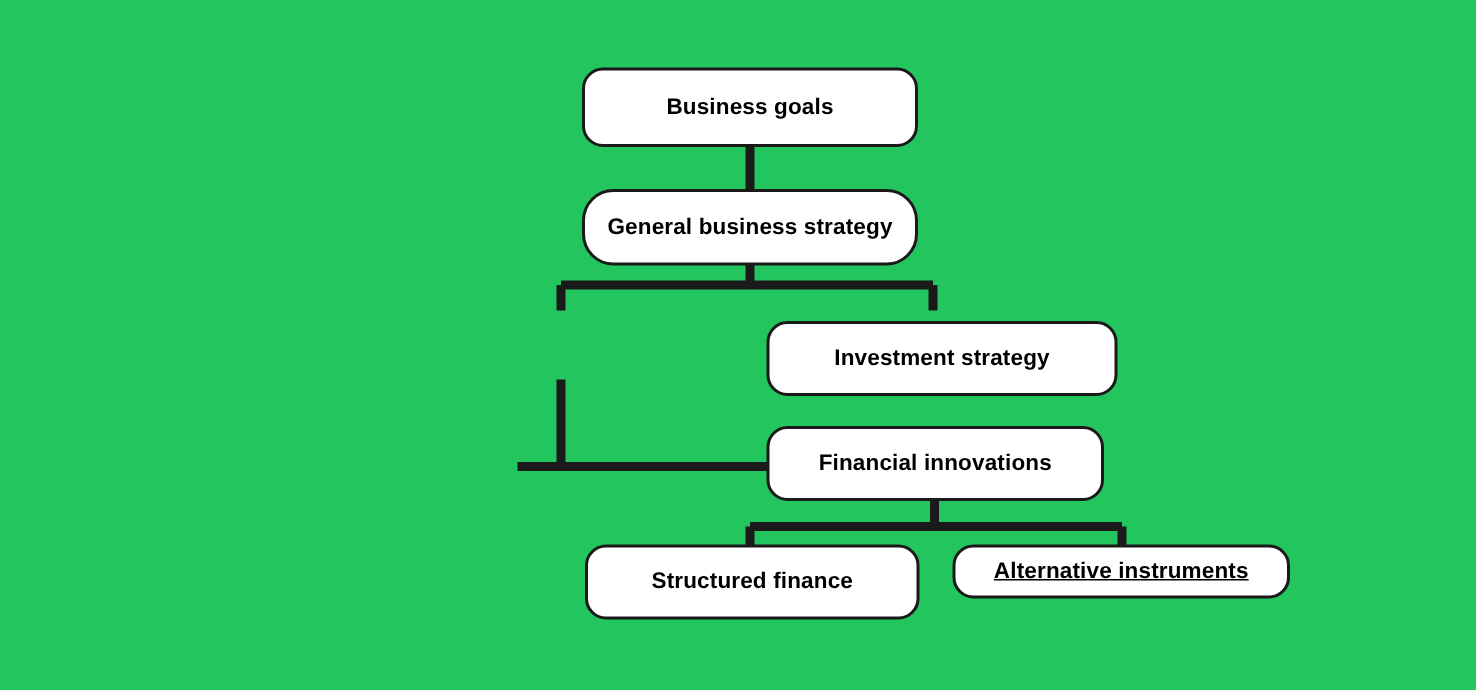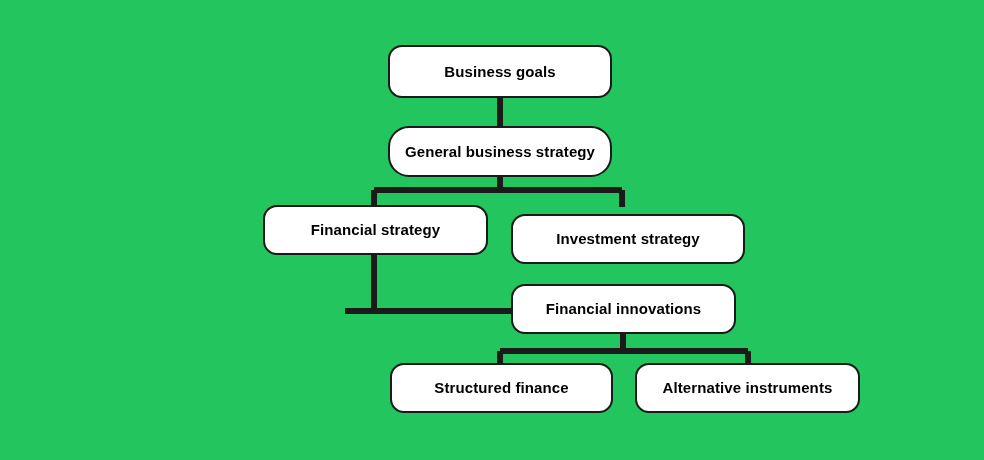--- a/index.html
+++ b/index.html
@@ -74,34 +74,31 @@
   </svg>
 
   <div class="node" style="left:388px; top:45px; width:224px; height:53px;">
     <span class="node-label">Business goals</span>
   </div>
 
   <div class="node" style="left:388px; top:126px; width:224px; height:51px;border-radius:21px;">
     <span class="node-label">General business strategy</span>
   </div>
 
-  <div class="node" style="left:263px; top:205px; width:225px; height:50px;">
-    <span class="node-label">Financial strategy</span>
-  </div>
 
   <div class="node" style="left:511px; top:214px; width:234px; height:50px;">
     <span class="node-label">Investment strategy</span>
   </div>
 
 
   <div class="node" style="left:511px; top:284px; width:225px; height:50px;">
     <span class="node-label">Financial innovations</span>
   </div>
 
   <div class="node" style="left:390px; top:363px; width:223px; height:50px;">
     <span class="node-label">Structured finance</span>
   </div>
 
-  <div class="node" style="left:635px; top:363px; width:225px; height:50px;">
+  <div class="node" style="left:635px; top:363px; width:225px; height:36px;text-decoration:underline;">
     <span class="node-label">Alternative instruments</span>
   </div>
 
 </div>
 
 </body></html>

